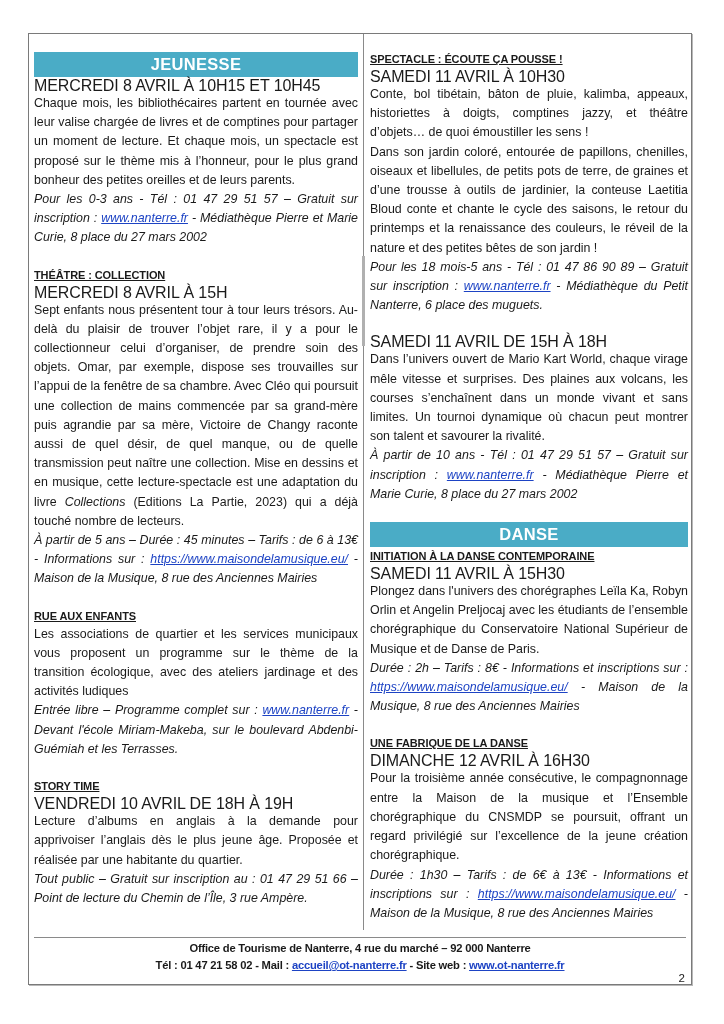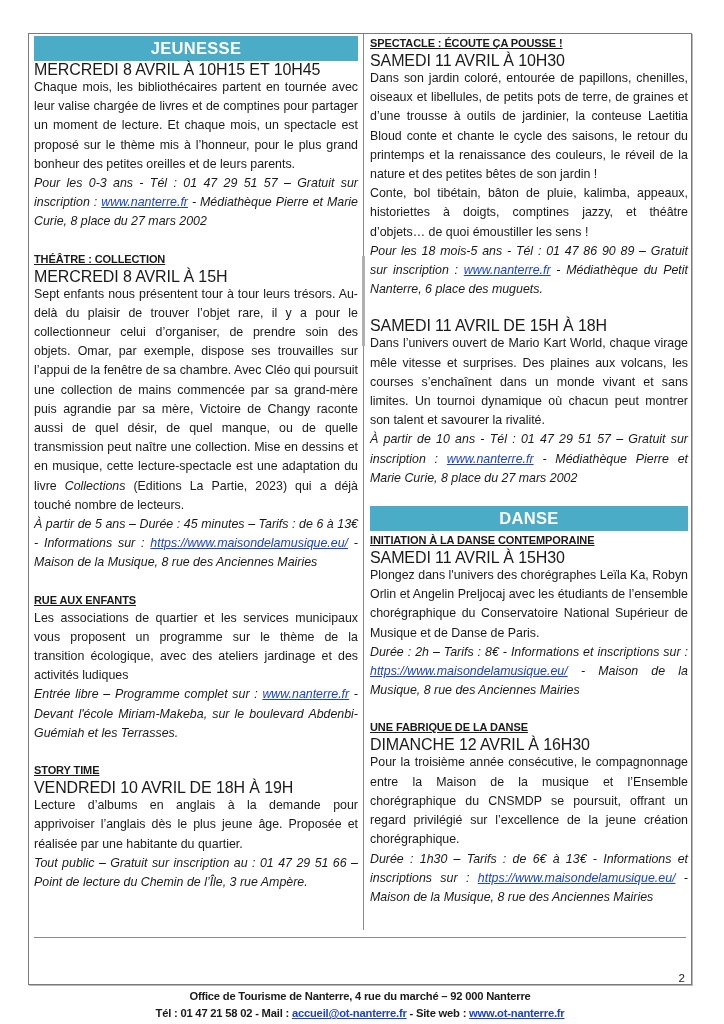--- a/index.html
+++ b/index.html
@@ -3,21 +3,21 @@
 <meta charset="utf-8">
 <style>
   * { box-sizing: border-box; margin: 0; padding: 0; }
   html, body { width: 724px; height: 1024px; background: #ffffff; overflow: hidden; }
   body { font-family: "Liberation Sans", "DejaVu Sans", sans-serif; color: #1a1a1a; position: relative; }
   .page-frame {
     position: absolute; left: 28px; top: 33px; width: 664px; height: 952px;
     border: 1px solid #7a7a7a; box-shadow: 1px 1px 0 #b8b8b8;
   }
   .col {
-    position: absolute; top: 0; font-size: 12.4px; line-height: 19.2px;
+    position: absolute; top: 16px; font-size: 12.4px; line-height: 19.2px;
   }
   .col-left { left: 5px; width: 324px; }
   .col-right { left: 341px; width: 318px; }
   .col-divider {
     position: absolute; left: 334px; top: 0; width: 1px; height: 896px; background: #8a8a8a;
   }
   .col-divider-thick {
     position: absolute; left: 333px; top: 222px; width: 3px; height: 90px; background: #b0b0b0;
   }
   .banner {
@@ -29,21 +29,21 @@
     font-weight: bold; text-decoration: underline; font-size: 11px; line-height: 18px; letter-spacing: -0.1px;
   }
   .event-date { font-weight: normal; font-size: 16px; line-height: 17px; letter-spacing: -0.1px; }
   .event-desc { text-align: justify; }
   .event-info { font-style: italic; text-align: justify; }
   .link { color: #1d43c4; text-decoration: underline; }
   .footer-divider {
     position: absolute; left: 5px; right: 5px; top: 903px; height: 1px; background: #8a8a8a;
   }
   .footer {
-    position: absolute; left: 0; right: 0; top: 954px; text-align: center; font-size: 11.2px;
+    position: absolute; left: 0; right: 0; top: 906px; text-align: center; font-size: 11.2px;
     font-weight: bold; line-height: 17px; letter-spacing: -0.2px;
   }
   .footer .link { font-weight: bold; }
   .page-number {
     position: absolute; right: 6px; top: 938px; font-size: 11.5px;
   }
 </style>
 </head>
 <body>
 
@@ -79,22 +79,22 @@
       <div class="event-date">VENDREDI 10 AVRIL DE 18H À 19H</div>
       <div class="event-desc">Lecture d’albums en anglais à la demande pour apprivoiser l’anglais dès le plus jeune âge. Proposée et réalisée par une habitante du quartier.</div>
       <div class="event-info">Tout public – Gratuit sur inscription au : 01 47 29 51 66 – Point de lecture du Chemin de l’Île, 3 rue Ampère.</div>
     </div>
   </div>
 
   <div class="col col-right">
     <div class="event">
       <div class="event-title">SPECTACLE : ÉCOUTE ÇA POUSSE !</div>
       <div class="event-date">SAMEDI 11 AVRIL À 10H30</div>
+      <div class="event-desc">Conte, bol tibétain, bâton de pluie, kalimba, appeaux, historiettes à doigts, comptines jazzy, et théâtre d’objets… de quoi émoustiller les sens !</div>
       <div class="event-desc">Dans son jardin coloré, entourée de papillons, chenilles, oiseaux et libellules, de petits pots de terre, de graines et d’une trousse à outils de jardinier, la conteuse Laetitia Bloud conte et chante le cycle des saisons, le retour du printemps et la renaissance des couleurs, le réveil de la nature et des petites bêtes de son jardin !</div>
-      <div class="event-desc">Conte, bol tibétain, bâton de pluie, kalimba, appeaux, historiettes à doigts, comptines jazzy, et théâtre d’objets… de quoi émoustiller les sens !</div>
       <div class="event-info"><span>Pour les 18 mois-5 ans - Tél : 01 47 86 90 89 – Gratuit sur inscription : </span><span class="link">www.nanterre.fr</span><span> - Médiathèque du Petit Nanterre, 6 place des muguets.</span></div>
     </div>
 
     <div class="event">
       <div class="event-date">SAMEDI 11 AVRIL DE 15H À 18H</div>
       <div class="event-desc">Dans l’univers ouvert de Mario Kart World, chaque virage mêle vitesse et surprises. Des plaines aux volcans, les courses s’enchaînent dans un monde vivant et sans limites. Un tournoi dynamique où chacun peut montrer son talent et savourer la rivalité.</div>
       <div class="event-info"><span>À partir de 10 ans - Tél : 01 47 29 51 57 – Gratuit sur inscription : </span><span class="link">www.nanterre.fr</span><span> - Médiathèque Pierre et Marie Curie, 8 place du 27 mars 2002</span></div>
     </div>
 
     <div class="banner">DANSE</div>

